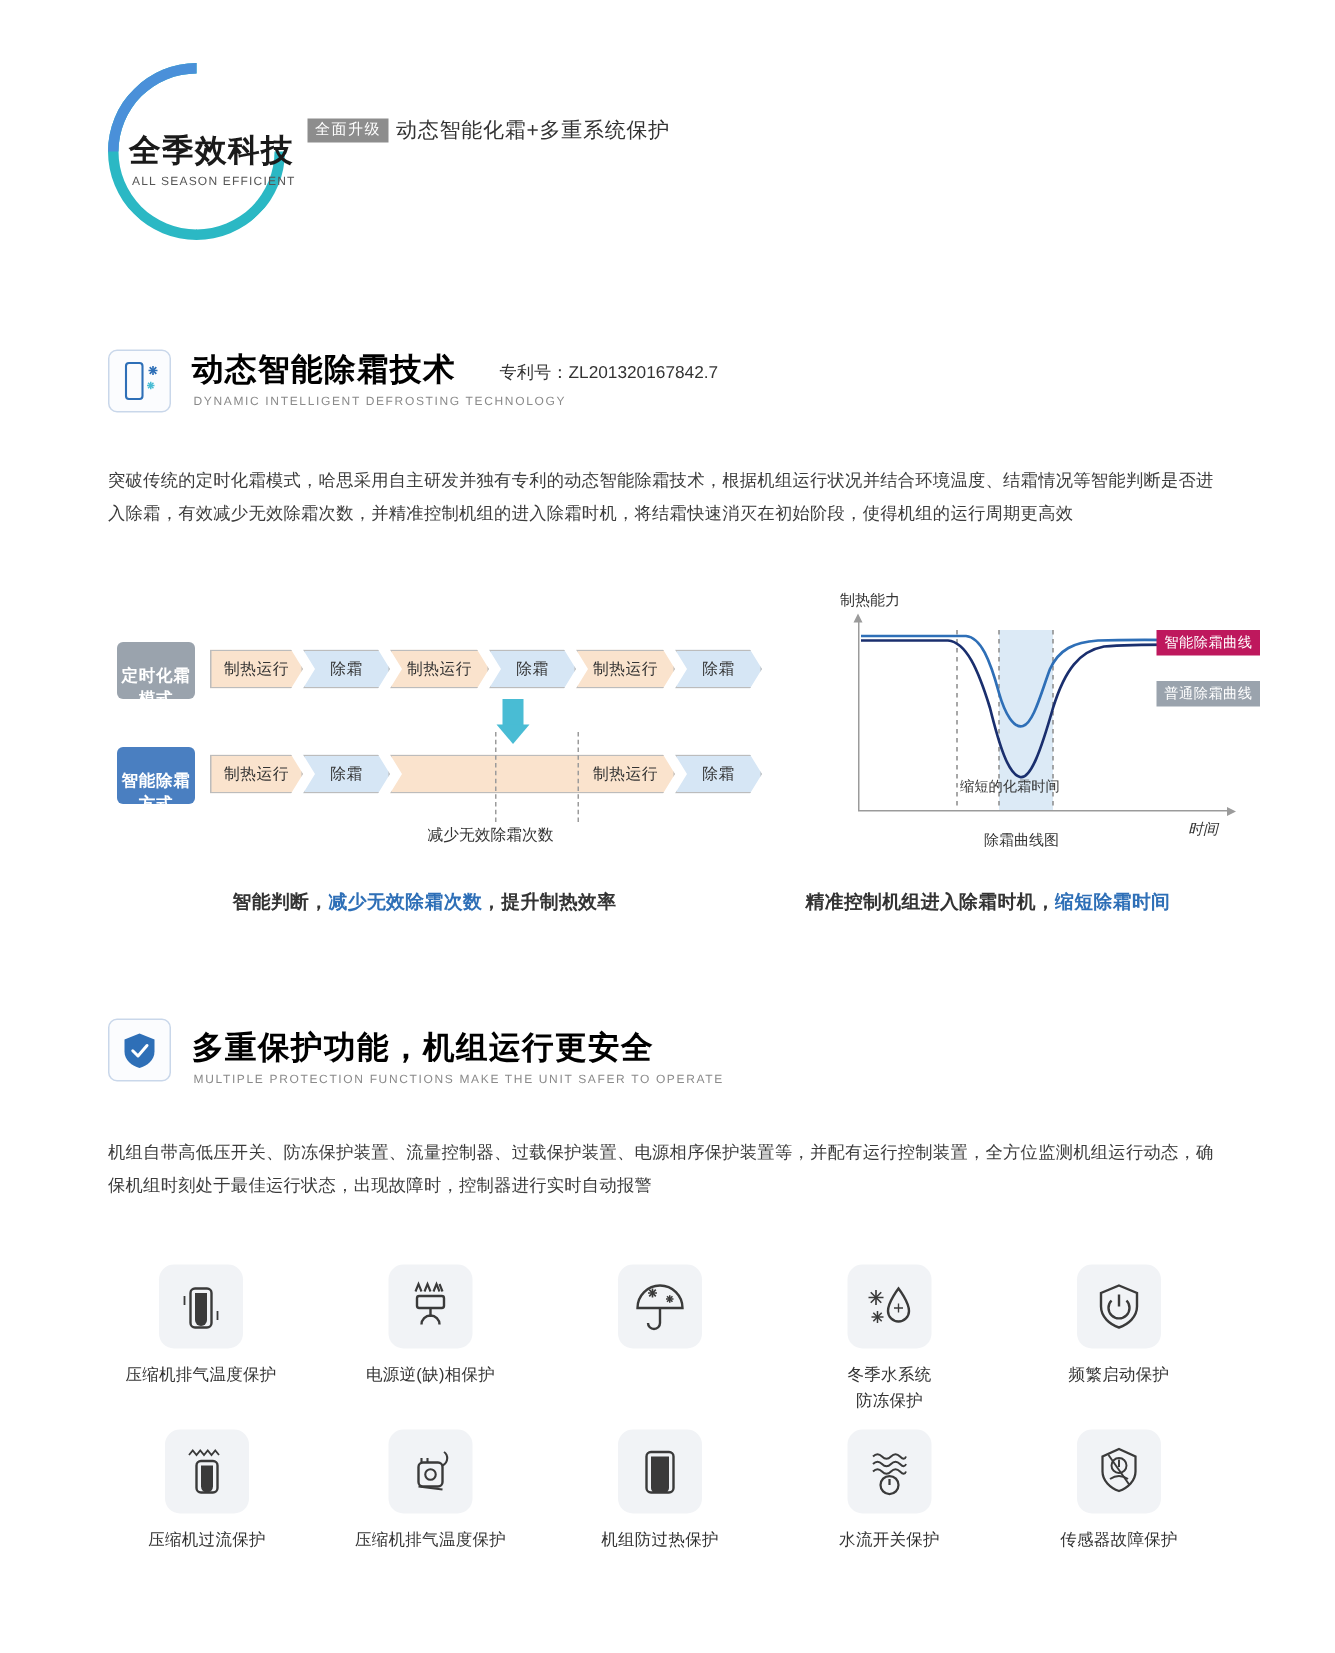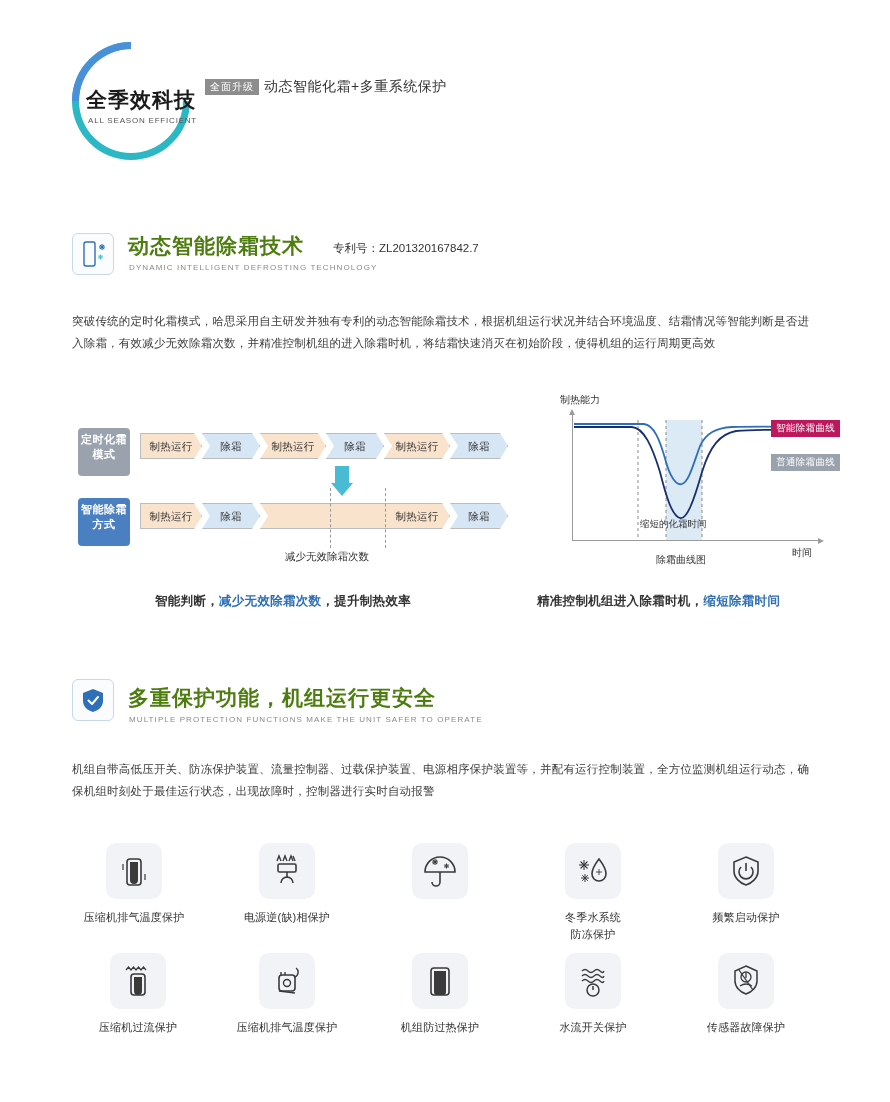--- a/index.html
+++ b/index.html
@@ -112,21 +112,21 @@
     height: 42px;
     border: 1px solid #c9d7ea;
     border-radius: 6px;
     background: #fbfcfe;
     box-sizing: border-box;
   }
   .sec-title {
     position: absolute;
     font-size: 21px;
     font-weight: bold;
-    color: #4d7c0f;
+    color: #000000;
     letter-spacing: 1px;
     white-space: nowrap;
   }
   .sec-subtitle {
     position: absolute;
     font-size: 8px;
     color: #8a8a8a;
     letter-spacing: 1.1px;
     white-space: nowrap;
   }
@@ -150,28 +150,28 @@
   .diag-left {
     position: absolute;
     left: 72px;
     top: 412px;
     width: 445px;
     height: 160px;
   }
   .mode-tag {
     position: absolute;
     width: 52px;
-    height: 48px;
+    height: 38px;
     border-radius: 4px;
     color: #fff;
     font-size: 11px;
     font-weight: bold;
     line-height: 15px;
     text-align: center;
-    padding-top: 4px;
+    padding-top: 16px;
     box-sizing: border-box;
     letter-spacing: 0.5px;
   }
   .mode-tag.gray { background: #9aa3ad; }
   .mode-tag.blue { background: #4a7fc1; }
 
   .chev {
     position: absolute;
     height: 26px;
     box-sizing: border-box;
@@ -274,20 +274,21 @@
     left: 0px; top: -7px;
     font-size: 10px;
     color: #333;
     white-space: nowrap;
   }
   .chart-xlabel {
     position: absolute;
     left: 232px; top: 146px;
     font-size: 10px;
     color: #333;
+    font-style: italic;
   }
   .chart-caption {
     position: absolute;
     left: 96px; top: 153px;
     font-size: 10px;
     color: #333;
     white-space: nowrap;
   }
   .chart-band {
     position: absolute;

